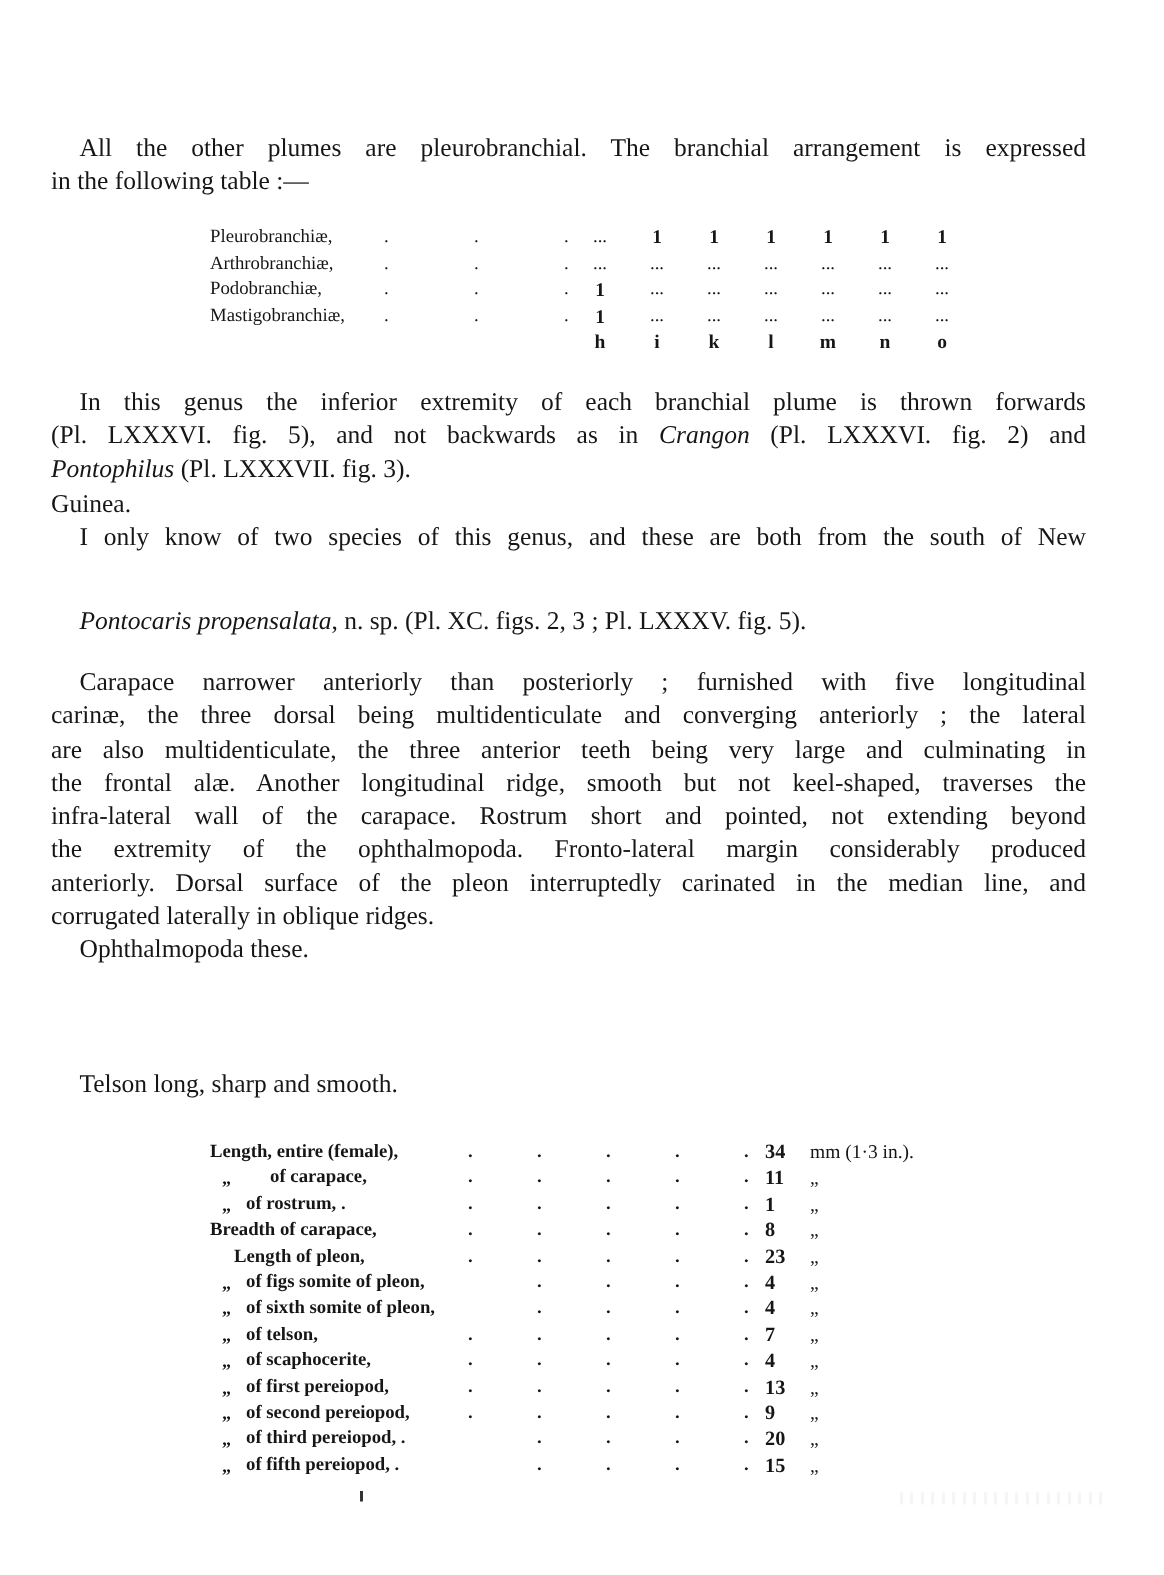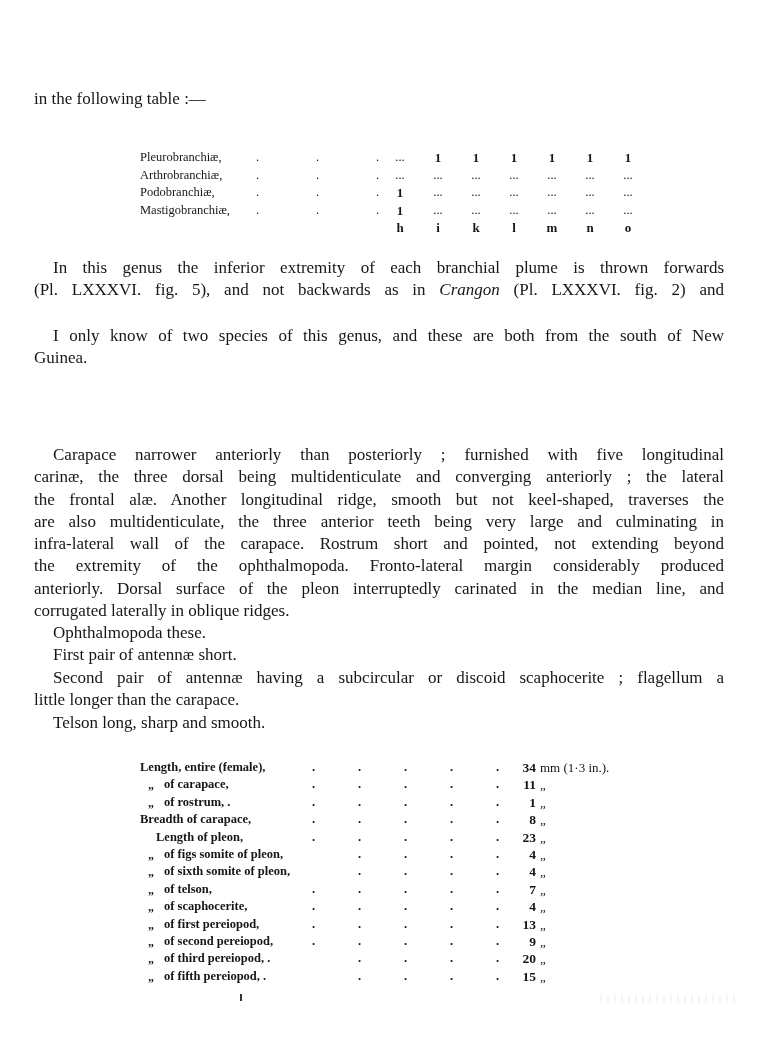--- a/index.html
+++ b/index.html
@@ -32,35 +32,36 @@
   .brow .lbl { position: absolute; left: 0; top: 0; }
   .brow .dot { position: absolute; top: 0; }
   .brow .cell { position: absolute; top: 0; width: 20px; text-align: center; }
   .brow .cell.bold { font-weight: bold; font-size: 13px; }
 
   
   .mtable { position: absolute; left: 140px; top: 760px; font-size: 12.5px; font-weight: bold; }
   .mrow { position: absolute; left: 0; height: 18px; white-space: nowrap; width: 520px; }
   .mrow .mlbl { position: absolute; top: 0; }
   .mrow .mdot { position: absolute; top: 0; }
-  .mrow .mval { position: absolute; top: 0; left: 370px; width: 26px; text-align: right; font-size: 13.5px; }
+  .mrow .mval { position: absolute; top: 0; left: 370px; width: 26px; font-size: 13.5px; }
   .mrow .munit { position: absolute; top: 0; left: 400px; font-weight: normal; font-size: 13px; }
   .ditto { position: absolute; top: 1px; font-size: 12px; }
 
   .specks { position: absolute; left: 600px; top: 995px; width: 140px; height: 8px;
     background: repeating-linear-gradient(90deg, rgba(0,0,0,0.04) 0 2px, transparent 2px 7px); }
   .tick-mark { position: absolute; left: 240px; top: 994px; width: 2px; height: 7px; background: #333; }
 </style>
 </head>
 <body>
 
 <div class="page">
 
 
   <div class="para" style="top:88px;">
+    <span class="line j indent">All the other plumes are pleurobranchial.  The branchial arrangement is expressed</span>
     <span class="line">in the following table :—</span>
   </div>
 
   <div class="btable" id="btable">
       <div class="brow" style="top: 0px;">
         <span class="lbl">Pleurobranchiæ,</span>
         <span class="dot" style="left: 116px;">.</span>
         <span class="dot" style="left: 176px;">.</span>
         <span class="dot" style="left: 236px;">.</span>
         <span class="cell" style="left: 250px;">...</span>
@@ -117,67 +118,66 @@
         <span class="cell bold" style="left: 364px;">l</span>
         <span class="cell bold" style="left: 402px;">m</span>
         <span class="cell bold" style="left: 440px;">n</span>
         <span class="cell bold" style="left: 478px;">o</span>
       </div>
     </div>
 
   <div class="para" style="top:257px;" id="genus-para">
       <span class="line j indent"><span>In this genus the inferior extremity of each branchial plume is thrown forwards</span></span>
       <span class="line j"><span>(Pl. LXXXVI. fig. 5), and not backwards as in </span><i>Crangon</i><span> (Pl. LXXXVI. fig. 2) and</span></span>
+      <span class="line"><i>Pontophilus</i><span> (Pl. LXXXVII. fig. 3).</span></span>
     </div>
 
   <div class="para" style="top:325px;">
+    <span class="line">Guinea.</span>
     <span class="line j indent">I only know of two species of this genus, and these are both from the south of New</span>
-    <span class="line">Guinea.</span>
-  </div>
-
+  </div>
+
+  <div class="para" style="top:403px;">
+    <span class="line indent"><i>Pontocaris propensalata</i><span>, n. sp. (Pl. XC. figs. 2, 3 ; Pl. LXXXV. fig. 5).</span></span>
+  </div>
 
   <div class="para" style="top:444px;" id="desc-para">
       <span class="line j indent">Carapace narrower anteriorly than posteriorly ; furnished with five longitudinal</span>
       <span class="line j">carinæ, the three dorsal being multidenticulate and converging anteriorly ; the lateral</span>
+      <span class="line j">are also multidenticulate, the three anterior teeth being very large and culminating in</span>
       <span class="line j">the frontal alæ.   Another longitudinal ridge, smooth but not keel-shaped, traverses the</span>
-      <span class="line j">are also multidenticulate, the three anterior teeth being very large and culminating in</span>
       <span class="line j">infra-lateral wall of the carapace.   Rostrum short and pointed, not extending beyond</span>
       <span class="line j">the extremity of the ophthalmopoda.   Fronto-lateral margin considerably produced</span>
       <span class="line j">anteriorly.   Dorsal surface of the pleon interruptedly carinated in the median line, and</span>
       <span class="line">corrugated laterally in oblique ridges.</span>
     </div>
 
   <div class="para" style="top:622px;">
     <span class="line indent">Ophthalmopoda these.</span>
-    <span class="line indent">First pair of antennæ short.</span>
-  </div>
-
-  <div class="para" style="top:667px;">
-    <span class="line j indent">Second pair of antennæ having a subcircular or discoid scaphocerite ; flagellum a</span>
-    <span class="line">little longer than the carapace.</span>
-  </div>
+  </div>
+
 
   <div class="para" style="top:712px;">
     <span class="line indent">Telson long, sharp and smooth.</span>
   </div>
 
   <div class="mtable" id="mtable">
       <div class="mrow" style="top: 0px;">
         <span class="mlbl" style="left: 0px;">Length, entire (female),</span>
         <span class="mdot" style="left: 172px;">.</span>
         <span class="mdot" style="left: 218px;">.</span>
         <span class="mdot" style="left: 264px;">.</span>
         <span class="mdot" style="left: 310px;">.</span>
         <span class="mdot" style="left: 356px;">.</span>
         <span class="mval">34</span>
         <span class="munit">mm (1·3 in.).</span>
       </div>
       <div class="mrow" style="top: 17.4px;">
         <span class="ditto" style="left: 8px;">„</span>
-        <span class="mlbl" style="left: 24px;">of carapace,</span>
+        <span class="mlbl" style="left: 40px;">of carapace,</span>
         <span class="mdot" style="left: 172px;">.</span>
         <span class="mdot" style="left: 218px;">.</span>
         <span class="mdot" style="left: 264px;">.</span>
         <span class="mdot" style="left: 310px;">.</span>
         <span class="mdot" style="left: 356px;">.</span>
         <span class="mval">11</span>
         <span class="munit">„</span>
       </div>
       <div class="mrow" style="top: 34.8px;">
         <span class="ditto" style="left: 8px;">„</span>

